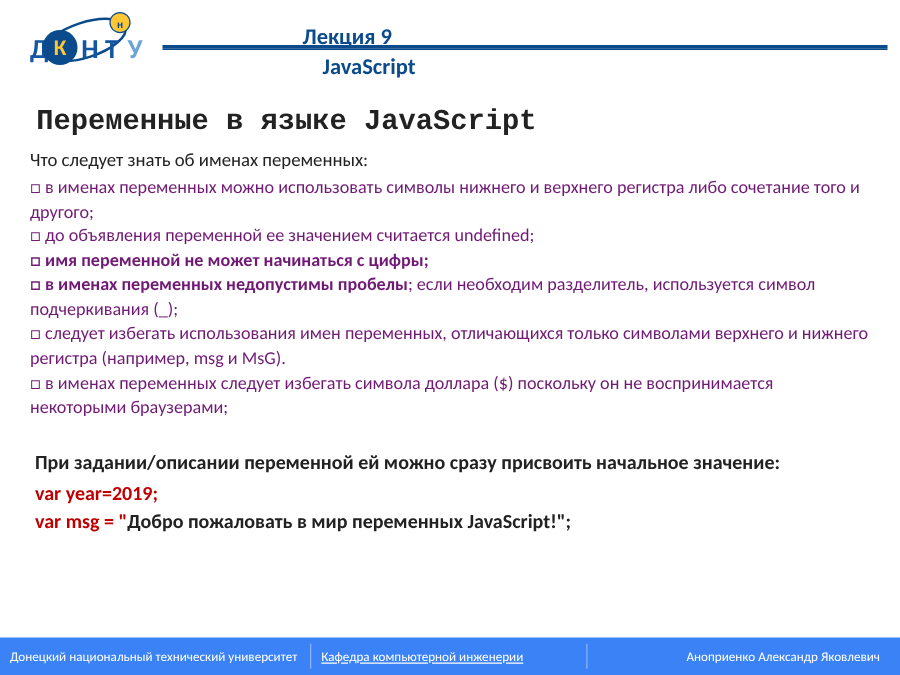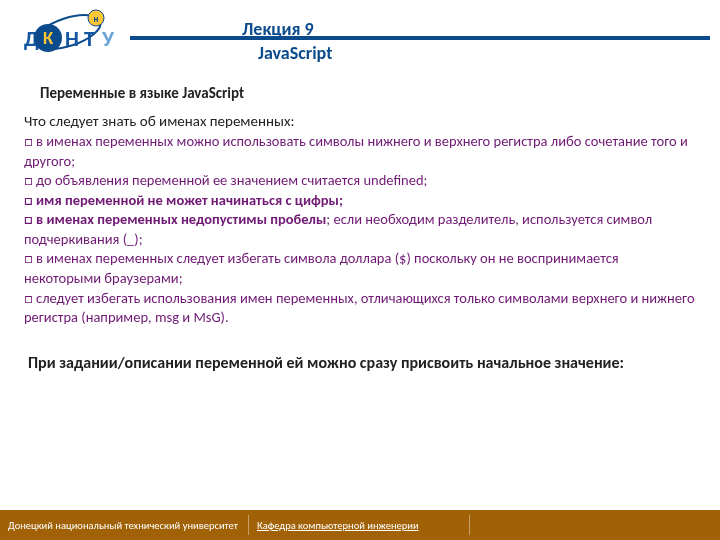--- a/index.html
+++ b/index.html
@@ -8,32 +8,32 @@
 
   
   .header { position: relative; height: 68px; }
   .logo { position: absolute; left: 10px; top: 4px; width: 120px; height: 60px; }
   .lecture-line { position: absolute; left: 242px; top: 18px; font-size: 18px; font-weight: 700; color: #0b4b8c; }
   .subject-line { position: absolute; left: 258px; top: 42px; font-size: 18px; font-weight: 700; color: #0b4b8c; text-align: right; }
   .top-rule { position: absolute; left: 130px; right: 10px; top: 36px; height: 4px; border-top: 3px solid #0b4b8c; border-bottom: 1px solid #0b4b8c; }
 
   
   .body { padding: 8px 24px 0 24px; }
-  .slide-title { font-size: 15px; font-weight: 700; color: #222; margin: 8px 0 10px 16px; }
+  .slide-title { font-size: 23px; font-weight: 700; color: #222; margin: 8px 0 10px 5px; font-family: Liberation Mono, monospace; }
   .intro { font-size: 15px; color: #222; margin-bottom: 2px; }
   .bullets { font-size: 14.5px; color: #701a75; line-height: 1.35; }
   .bullets p { margin: 0; }
   .bullets .b { font-weight: 700; }
   .assign-block { margin-top: 25px; padding-left: 4px; }
   .assign-title { font-size: 16px; font-weight: 700; color: #222; line-height: 1.3; }
   .code { font-size: 16px; font-weight: 700; color: #c00000; margin-top: 4px; line-height: 1.35; }
   .code .str { color: #222; }
 
   
-  .footer { position: absolute; left: 0; bottom: 0; width: 100%; height: 30px; background: #a16207; display: flex; align-items: center; }
+  .footer { position: absolute; left: 0; bottom: 0; width: 100%; height: 30px; background: #3b82f6; display: flex; align-items: center; }
   .footer .cell { color: #fff; font-size: 10.5px; padding: 0 8px; white-space: nowrap; }
   .footer .sep { width: 1px; height: 20px; background: rgba(255,255,255,0.4); }
   .footer .c1 { width: 248px; }
   .footer .c2 { width: 220px; text-decoration: underline; }
   .footer .c3 { flex: 1; text-align: right; padding-right: 16px; }
 
   
   .logo svg { width: 100%; height: 100%; }
 </style>
 </head>
@@ -61,29 +61,34 @@
   </div>
 
   <div class="body">
     <div class="slide-title">Переменные в языке JavaScript</div>
     <div class="intro">Что следует знать об именах переменных:</div>
     <div class="bullets">
       <p><span>□ в именах переменных можно использовать символы нижнего и верхнего регистра либо сочетание того и другого;</span></p>
       <p><span>□ до объявления переменной ее значением считается undefined;</span></p>
       <p class="b"><span>□ имя переменной не может начинаться с цифры;</span></p>
       <p><span class="b">□ в именах переменных недопустимы пробелы</span><span>; если необходим разделитель, используется символ подчеркивания (_);</span></p>
+      <p><span>□  следует  избегать  использования  имен переменных,  отличающихся только символами верхнего и нижнего регистра (например, msg и MsG).</span></p>
       <p><span>□  в именах переменных следует избегать символа доллара ($)  поскольку он не воспринимается  некоторыми браузерами;</span></p>
-      <p><span>□  следует  избегать  использования  имен переменных,  отличающихся только символами верхнего и нижнего регистра (например, msg и MsG).</span></p>
     </div>
 
     <div class="assign-block">
       <div class="assign-title">При задании/описании переменной ей можно сразу присвоить начальное значение:</div>
+      <div class="code">
+        <div><span>var year=2019;</span></div>
+        <div><span>var msg =  "</span><span class="str">Добро пожаловать в мир переменных JavaScript!";</span></div>
+      </div>
     </div>
   </div>
 
   <div class="footer">
     <div class="cell c1">Донецкий национальный технический университет</div>
     <div class="sep"></div>
     <div class="cell c2">Кафедра компьютерной инженерии</div>
     <div class="sep"></div>
+    <div class="cell c3">Аноприенко Александр Яковлевич</div>
   </div>
 
 </div>
 
 </body></html>

